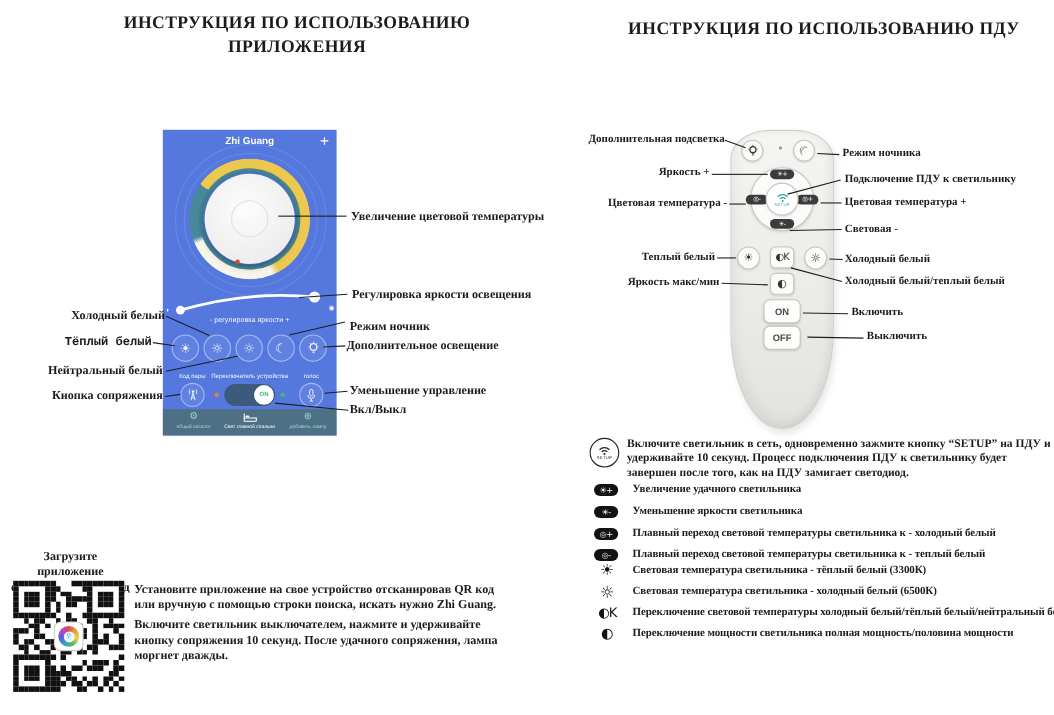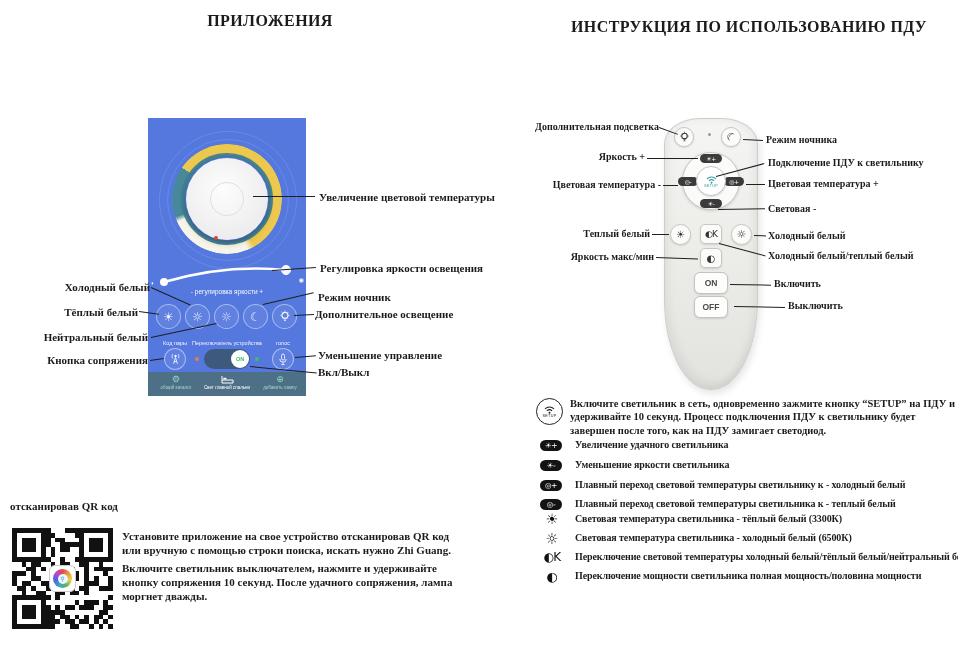--- a/index.html
+++ b/index.html
@@ -90,26 +90,31 @@
   .qr-ring{width:19px;height:19px;border-radius:50%;
      background:conic-gradient(#e5484d,#e9a13b,#ead24a,#58b368,#3aa6c9,#5560d8,#b14ccc,#e5484d);
      display:flex;align-items:center;justify-content:center;}
   .qr-core{width:10px;height:10px;border-radius:50%;background:#eef6ff;display:flex;align-items:center;
      justify-content:center;font-size:6px;color:#3aa6c9;font-family:"DejaVu Sans",sans-serif;}
 </style>
 </head>
 <body>
 
 <div class="abs title" style="left:60px;top:10px;width:420px;">
+  <div>ИНСТРУКЦИЯ ПО ИСПОЛЬЗОВАНИЮ</div>
   <div>ПРИЛОЖЕНИЯ</div>
 </div>
 
 <div class="abs title" style="left:540px;top:16px;width:418px;">ИНСТРУКЦИЯ ПО ИСПОЛЬЗОВАНИЮ ПДУ</div>
 
 <div class="app">
+  <div class="app-header">
+    <div class="app-title">Zhi Guang</div>
+    <div class="app-plus">+</div>
+  </div>
   <div class="halo" style="left:11px;top:13px;width:136px;height:136px;"></div>
   <div class="halo" style="left:19px;top:21px;width:120px;height:120px;"></div>
   <div class="dial-ring"></div>
   <div class="dial-teal"></div>
   <div class="knob"></div>
   <div class="knob-inner"></div>
   <div class="red-dot"></div>
 
   <svg class="arc-svg" width="142" height="28">
     <path d="M8,22 Q70,4 130,10" fill="none" stroke="#ffffff" stroke-width="2.6" stroke-linecap="round"></path>
@@ -178,21 +183,21 @@
       <span class="nav-text" style="color:#fff;">Свет главной спальни</span>
     </div>
     <div class="nav-item" style="left:110px;width:44px;">
       <span class="nav-glyph">⊕</span>
       <span class="nav-text">добавить лампу</span>
     </div>
   </div>
 </div>
 
 <div class="callout tr" style="left:55px;top:281px;width:95px;">Холодный белый</div>
-<div class="callout tr" style="left:52px;top:306px;width:86px;">Тёплый белый</div>
+<div class="callout tr" style="left:52px;top:306px;width:86px;font-family:Liberation Mono, monospace;">Тёплый белый</div>
 <div class="callout tr" style="left:35px;top:331px;width:113px;">Нейтральный белый</div>
 <div class="callout tr" style="left:38px;top:354px;width:110px;">Кнопка сопряжения</div>
 <div class="callout" style="left:319px;top:191px;">Увеличение цветовой температуры</div>
 <div class="callout" style="left:320px;top:262px;">Регулировка яркости освещения</div>
 <div class="callout" style="left:318px;top:291px;">Режим ночник</div>
 <div class="callout" style="left:315px;top:308px;">Дополнительное освещение</div>
 <div class="callout" style="left:318px;top:349px;">Уменьшение управление</div>
 <div class="callout" style="left:318px;top:366px;">Вкл/Выкл</div>
 
 <div class="cline" style="left:151px;top:287px;width:43px;transform:rotate(24deg);"></div>
@@ -284,33 +289,34 @@
   </svg>
   <span class="setup-txt">SETUP</span>
 </div>
 <div class="note" style="left:570px;top:397px;width:388px;font-size:10.5px;">Включите светильник в сеть, одновременно зажмите кнопку “SETUP” на ПДУ и удерживайте 10 секунд. Процесс подключения ПДУ к светильнику будет завершен после того, как на ПДУ замигает светодиод.</div>
 
 <div class="lg-pill" style="top:440px;">☀+</div>
 <div class="legend-row-text" style="top:439px;">Увеличение удачного светильника</div>
 <div class="lg-pill" style="top:460px;">☀-</div>
 <div class="legend-row-text" style="top:459px;">Уменьшение яркости светильника</div>
 <div class="lg-pill" style="top:480px;border-radius:7px;">◎+</div>
-<div class="legend-row-text" style="top:479px;">Плавный переход световой температуры светильнику к - холодный белый</div>
+<div class="legend-row-text" style="top:479px;">Плавный переход световой температуры светильника к - холодный белый</div>
 <div class="lg-pill" style="top:499px;border-radius:7px;">◎-</div>
 <div class="legend-row-text" style="top:498px;">Плавный переход световой температуры светильника к - теплый белый</div>
 <div class="lg-icon" style="top:511px;font-size:14px;">☀</div>
 <div class="legend-row-text" style="top:513px;">Световая температура светильника - тёплый белый (3300К)</div>
 <div class="lg-icon" style="top:530px;font-size:15px;">☼</div>
 <div class="legend-row-text" style="top:532px;">Световая температура светильника - холодный белый (6500К)</div>
 <div class="lg-icon" style="top:550px;font-size:12px;letter-spacing:-1px;">◐K</div>
 <div class="legend-row-text" style="top:551px;">Переключение световой температуры холодный белый/тёплый белый/нейтральный белый</div>
 <div class="lg-icon" style="top:569px;font-size:13px;">◐</div>
 <div class="legend-row-text" style="top:570px;">Переключение мощности светильника полная мощность/половина мощности</div>
 
 <div class="abs" style="left:8px;top:500px;width:112px;text-align:center;font-weight:600;font-size:11px;line-height:1.25;">
+  <div>Загрузите приложение</div>
   <div>отсканировав QR код</div>
 </div>
 <div class="qr">
     <i style="left: 0px; top: 0px;"></i>
     <i style="left: 4.8px; top: 0px;"></i>
     <i style="left: 9.6px; top: 0px;"></i>
     <i style="left: 14.4px; top: 0px;"></i>
     <i style="left: 19.2px; top: 0px;"></i>
     <i style="left: 24px; top: 0px;"></i>
     <i style="left: 28.9px; top: 0px;"></i>

